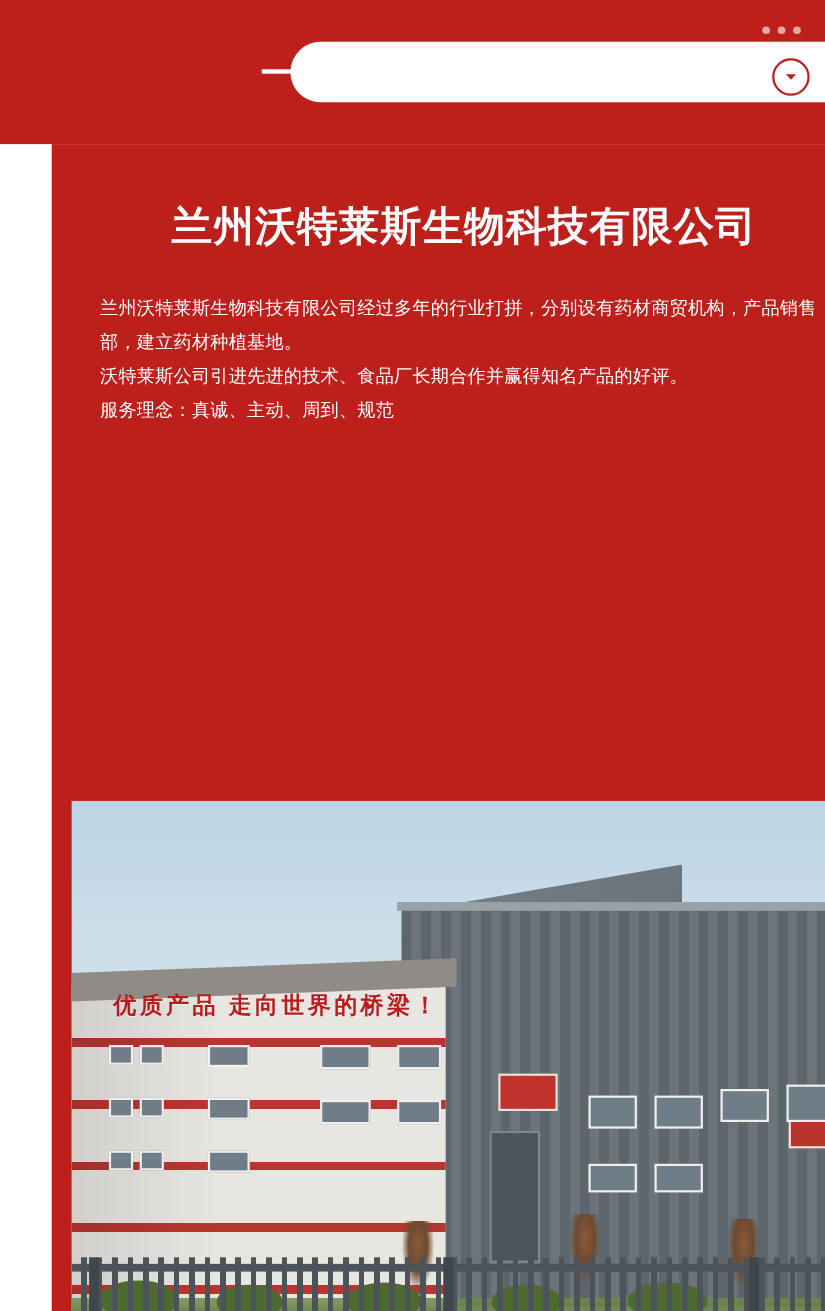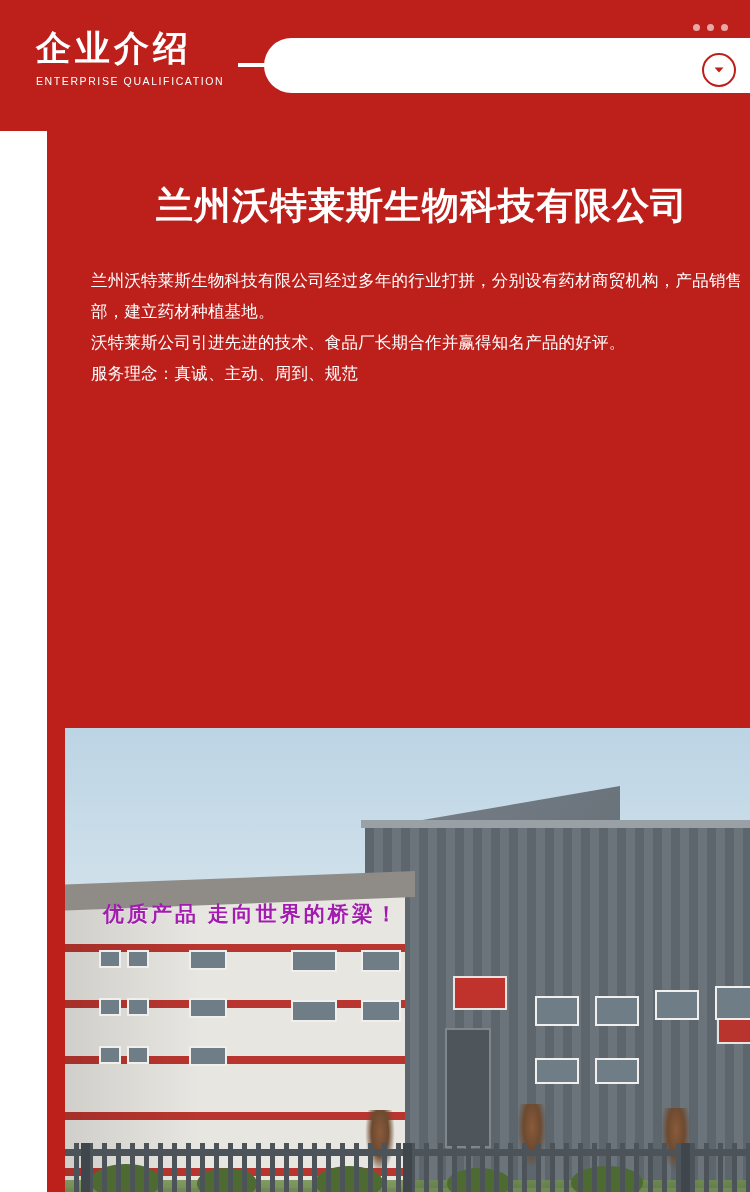--- a/index.html
+++ b/index.html
@@ -202,21 +202,21 @@
   }
   .red-sign2 {
     position:absolute; left:652px; top:270px; width:46px; height:46px;
     background:#b9342d;
     border:2px solid #e6e4e0;
     box-sizing:border-box;
   }
   
   .slogan {
     position:absolute; left: 38px; top: 172px;
-    color:#a21caf;
+    color:#b91c1c;
     font-size: 21px;
     font-weight: bold;
     letter-spacing: 3px;
     white-space: nowrap;
     text-shadow: 0 1px 0 rgba(255,255,255,0.55);
   }
   
   .ground {
     position:absolute; left:0; top:460px; width:714px; height:140px;
     background: linear-gradient(#b9bcbb 0%, #a8acab 28%, #c3c6c4 100%);
@@ -254,24 +254,20 @@
   }
 </style>
 </head>
 <body>
 
 <div class="page">
 
   <div class="header">
     <div class="header-white-bar"></div>
 
-    <div class="header-title-block">
-      <div class="header-title">企业介绍</div>
-      <div class="header-sub">ENTERPRISE QUALIFICATION</div>
-    </div>
     <div class="header-rule"></div>
 
     <div class="header-dots">
       <i></i>
         <i></i>
         <i></i>
     </div>
 
     <div class="chev-btn">
       <svg width="16" height="16" viewBox="0 0 16 16" aria-hidden="true">

